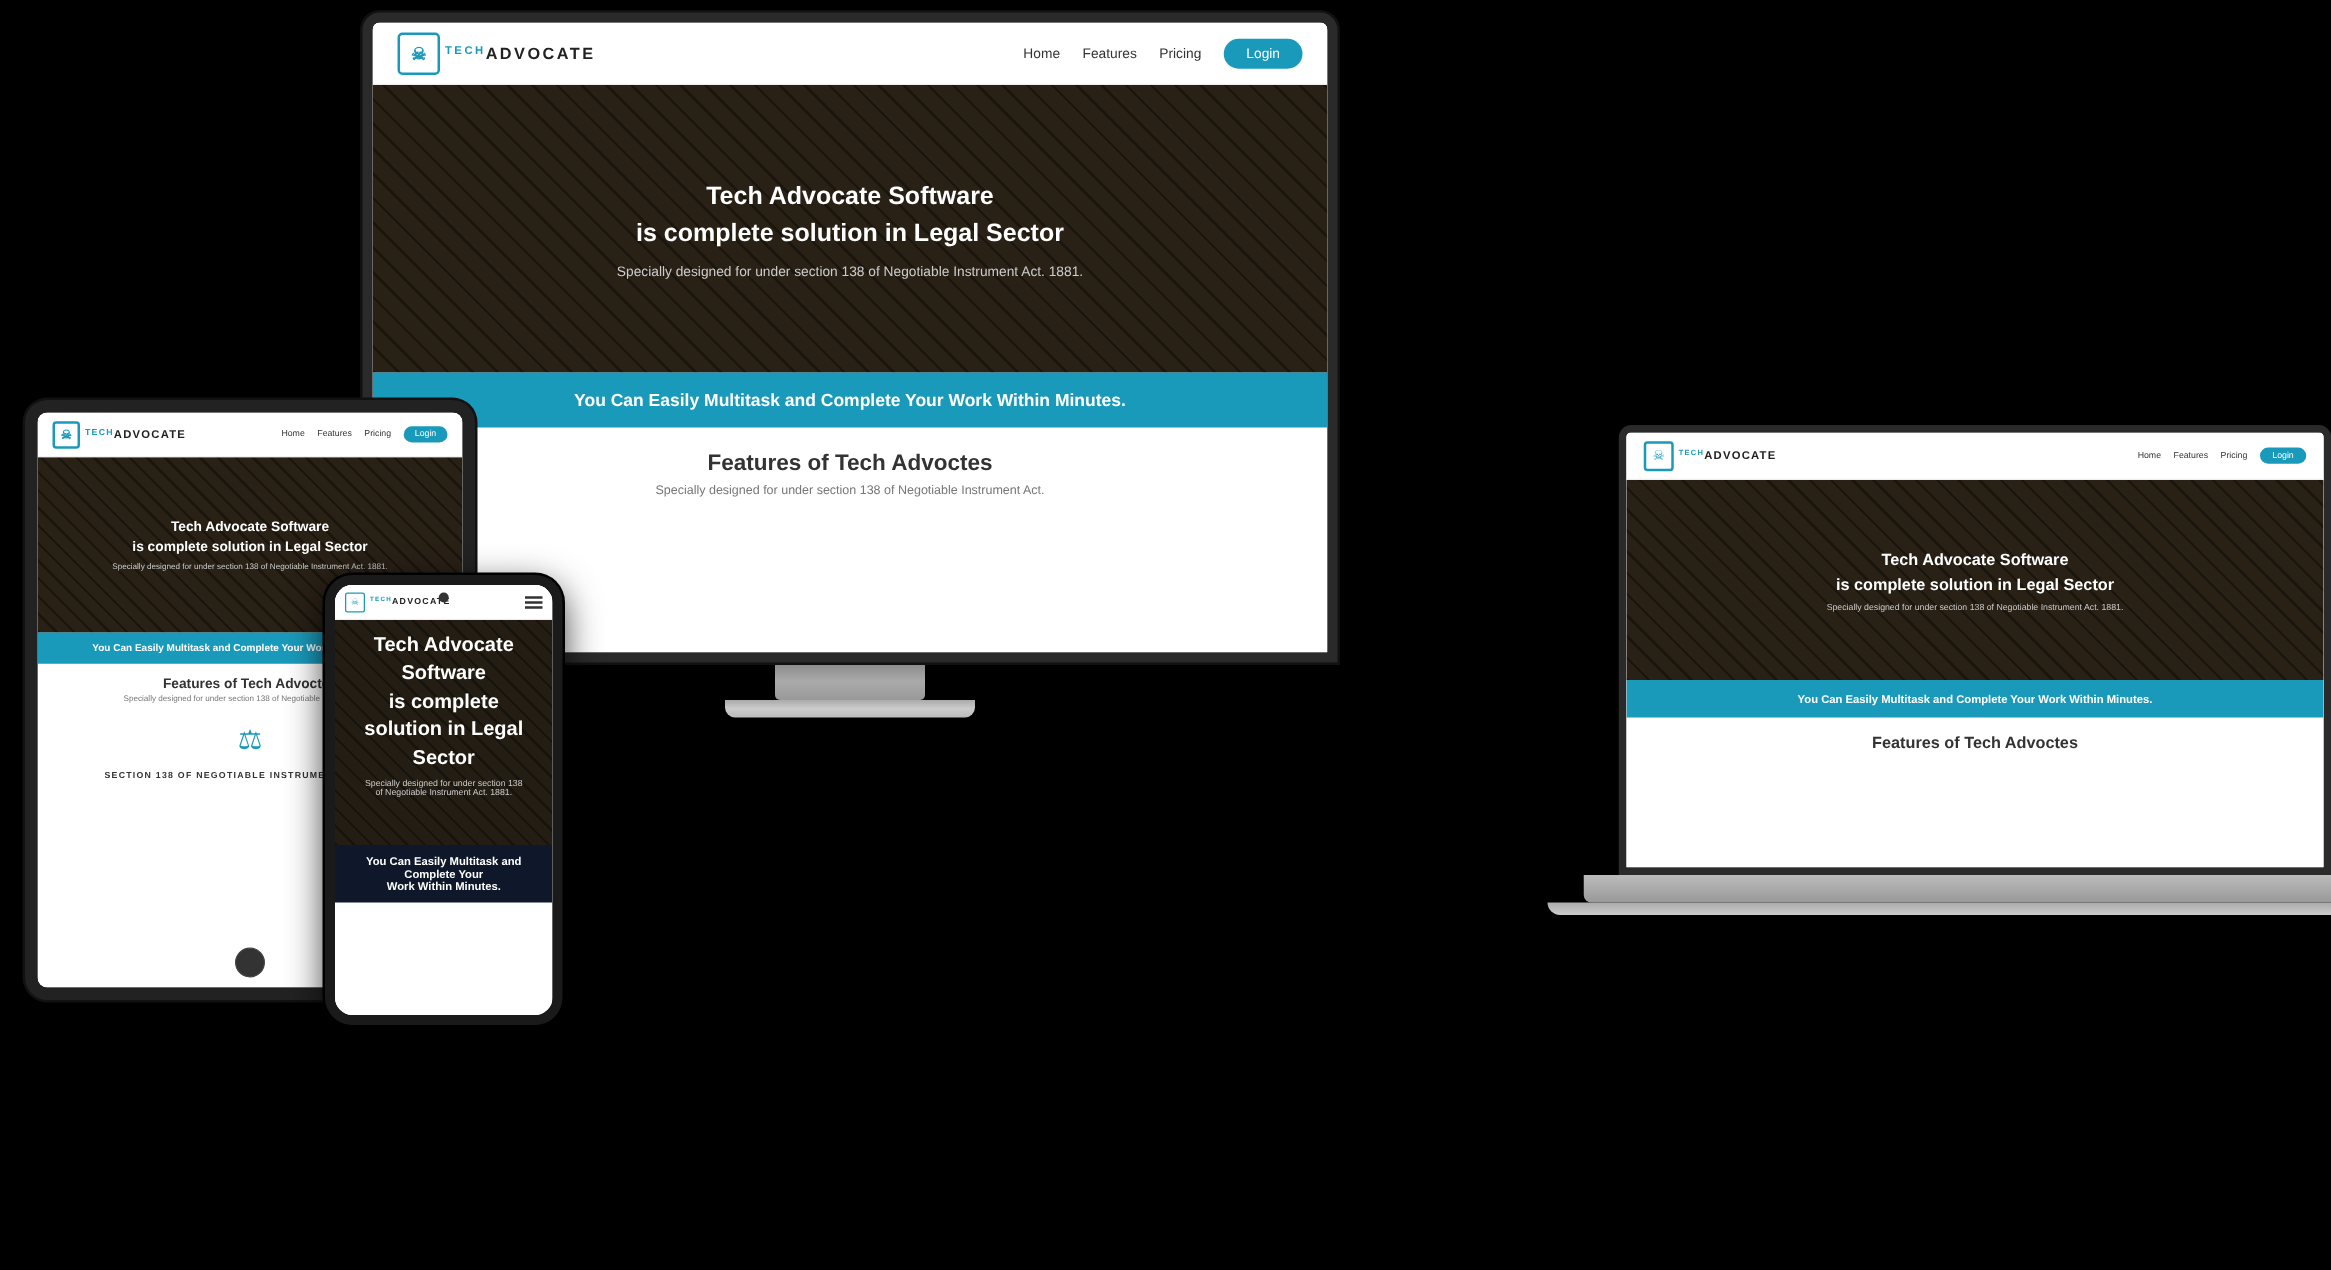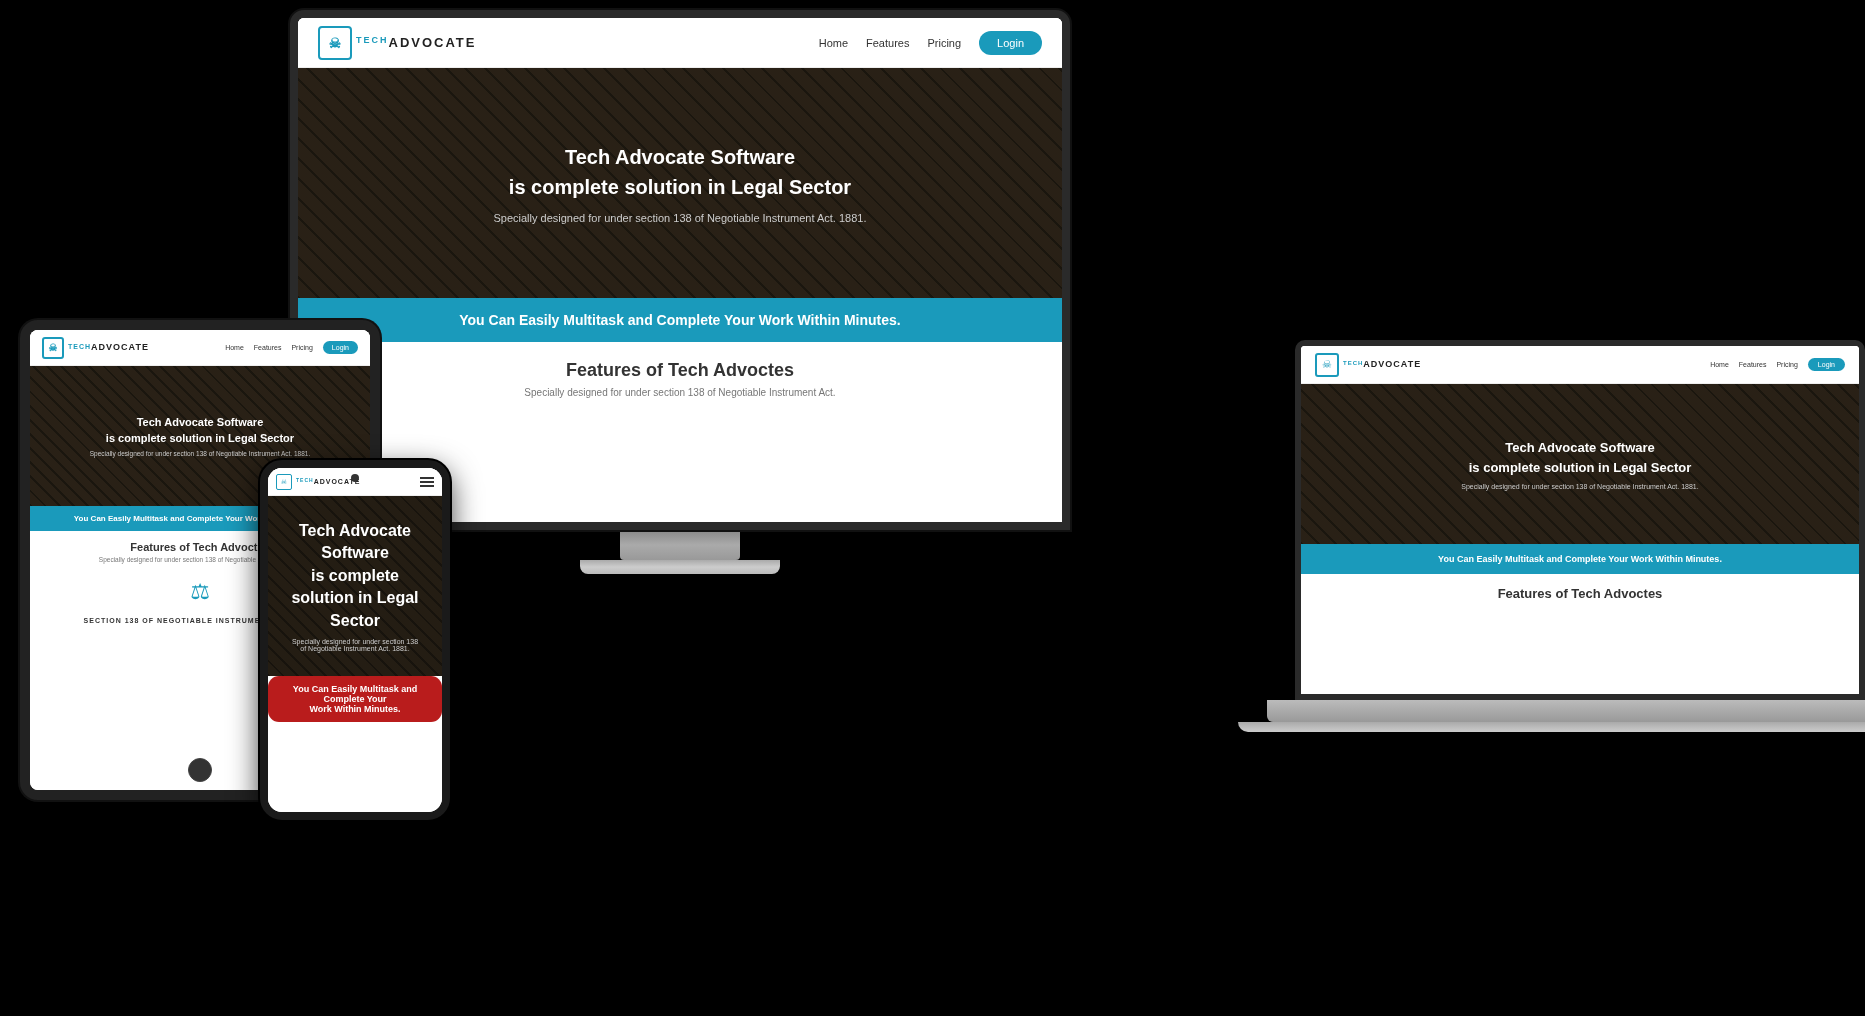--- a/index.html
+++ b/index.html
@@ -429,43 +429,41 @@
       height: 180px;
       background: linear-gradient(rgba(0,0,0,0.6), rgba(0,0,0,0.6)),
         repeating-linear-gradient(
           45deg,
           #3a3020 0px, #3a3020 2px,
           #5a4830 2px, #5a4830 10px
         );
       display: flex;
       flex-direction: column;
       align-items: center;
-      justify-content: center;
       text-align: center;
       padding: 10px;
     }
     .phone-hero h1 {
       color: #fff;
       font-size: 16px;
       font-weight: bold;
       line-height: 1.4;
       margin-bottom: 6px;
     }
     .phone-hero p {
       color: #ccc;
       font-size: 7px;
     }
     .phone-banner {
-      background: #b91c1c;
+      background: #0f172a;
       color: #fff;
       text-align: center;
       padding: 8px 6px;
       font-size: 9px;
       font-weight: bold;
-      border-radius: 11px;
     }
 
     
     .laptop-nav {
       display: flex;
       align-items: center;
       justify-content: space-between;
       padding: 6px 14px;
       background: #fff;
       border-bottom: 1px solid #eee;

